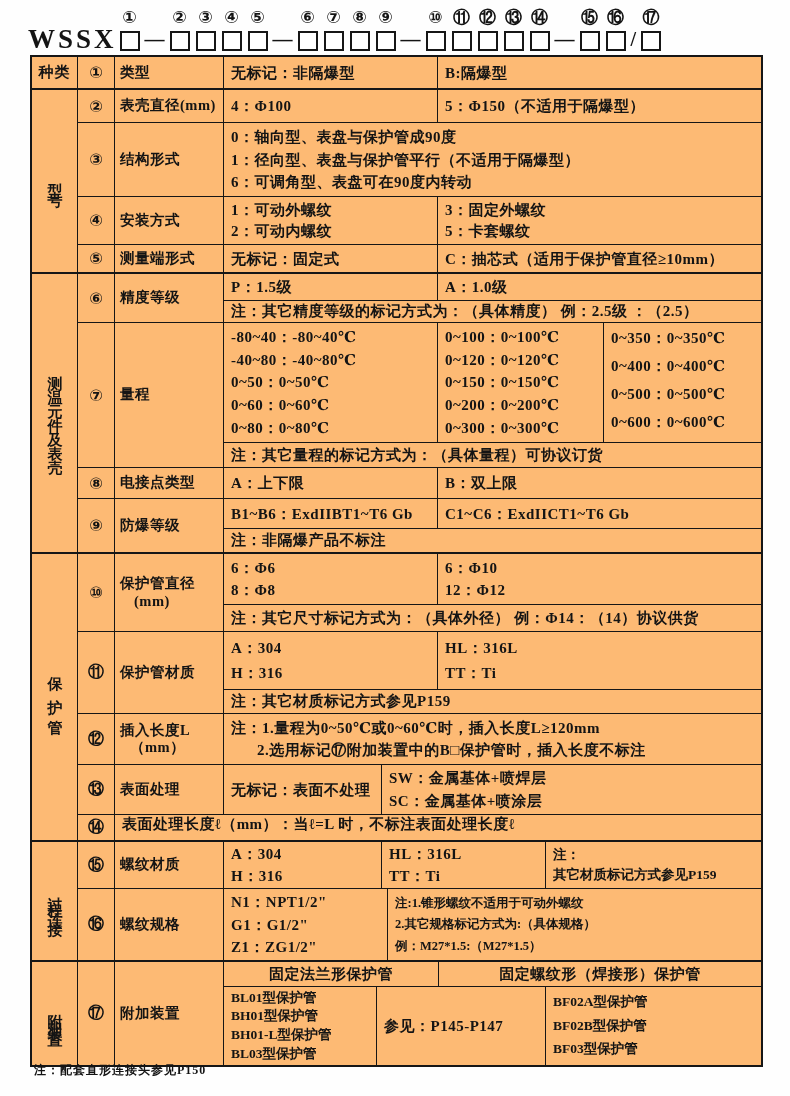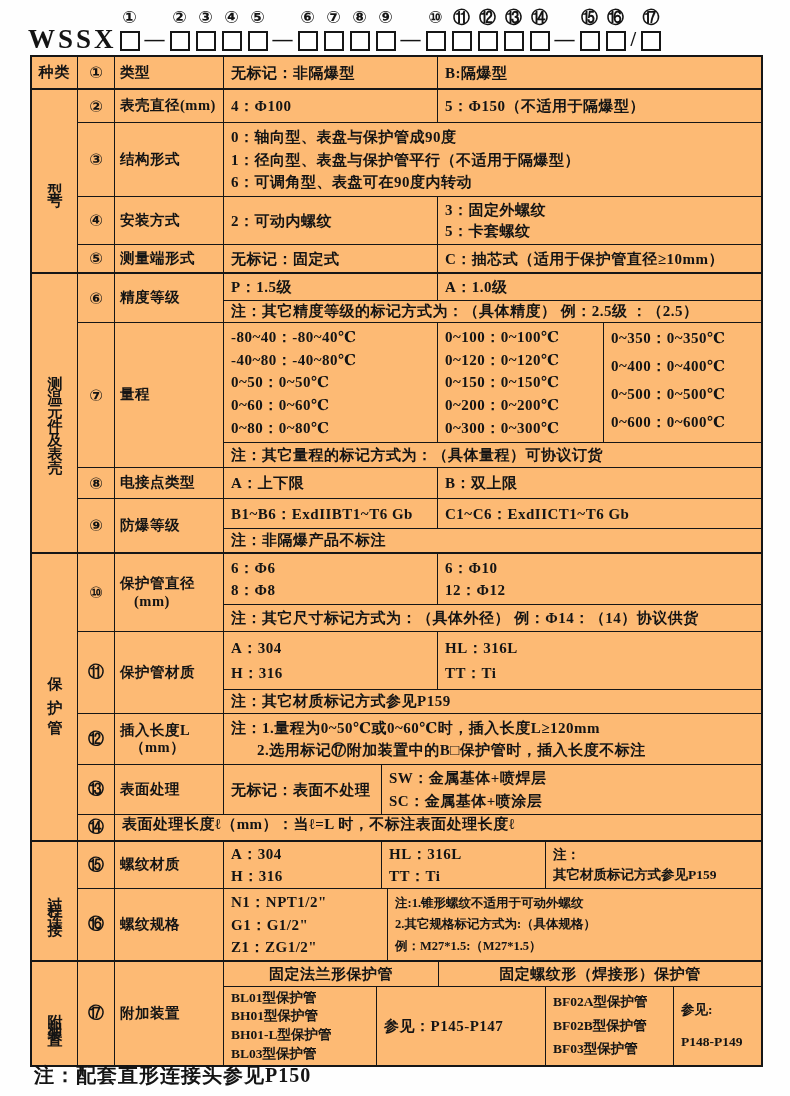--- a/index.html
+++ b/index.html
@@ -36,21 +36,21 @@
   .cc { display:flex; flex-direction:column; justify-content:space-evenly; padding-left:7px; font-size:15px; letter-spacing:0.5px; }
   .cc:not(:last-child) { border-right:1px solid #161616; }
   .cc.flex1 { flex:1; }
   .cc.center { align-items:center; padding-left:0; }
   .note { display:flex; align-items:center; padding-left:7px; font-size:15px; letter-spacing:0.5px; }
   .ln { line-height:1.2; }
   .indent { padding-left:26px; }
   .small { font-size:12.5px; letter-spacing:0; }
   .msmall { font-size:13.5px; letter-spacing:0; }
   
-  .footnote { position:absolute; left:34px; top:1062px; font-size:20px; letter-spacing:1px; }
+  .footnote { position:absolute; left:34px; top:1062px; font-size:12px; letter-spacing:1px; }
 </style>
 </head>
 <body>
 
 <div class="page">
 
   <div class="code-header">
     <div class="unit">
       <span class="num-lbl"></span>
       <span class="prefix">WSSX</span>
@@ -204,20 +204,21 @@
             </div>
         </div>
         <div class="row" style="height:48px">
           <div class="n">④</div>
           <div class="f">
               <span class="ln">安装方式</span>
             </div>
           <div class="c">
               <div class="cr" style="flex:1">
             <div class="cc" style="width:214px">
+              <span class="ln">1：可动外螺纹</span>
               <span class="ln">2：可动内螺纹</span>
             </div>
             <div class="cc flex1">
               <span class="ln">3：固定外螺纹</span>
               <span class="ln">5：卡套螺纹</span>
             </div>
           </div>
             </div>
         </div>
         <div class="row" style="height:28px">
@@ -482,24 +483,20 @@
                 <span class="ln">BL03型保护管</span>
               </div>
               <div class="cc" style="width:169px">
                 <span class="ln">参见：P145-P147</span>
               </div>
               <div class="cc msmall" style="width:128px">
                 <span class="ln">BF02A型保护管</span>
                 <span class="ln">BF02B型保护管</span>
                 <span class="ln">BF03型保护管</span>
               </div>
-              <div class="cc flex1 msmall">
-                <span class="ln">参见:</span>
-                <span class="ln">P148-P149</span>
-              </div>
             </div>
           </div>
         </div>
       </div>
     </div>
 
   </div>
 
   <div class="footnote">注：配套直形连接头参见P150</div>
 

